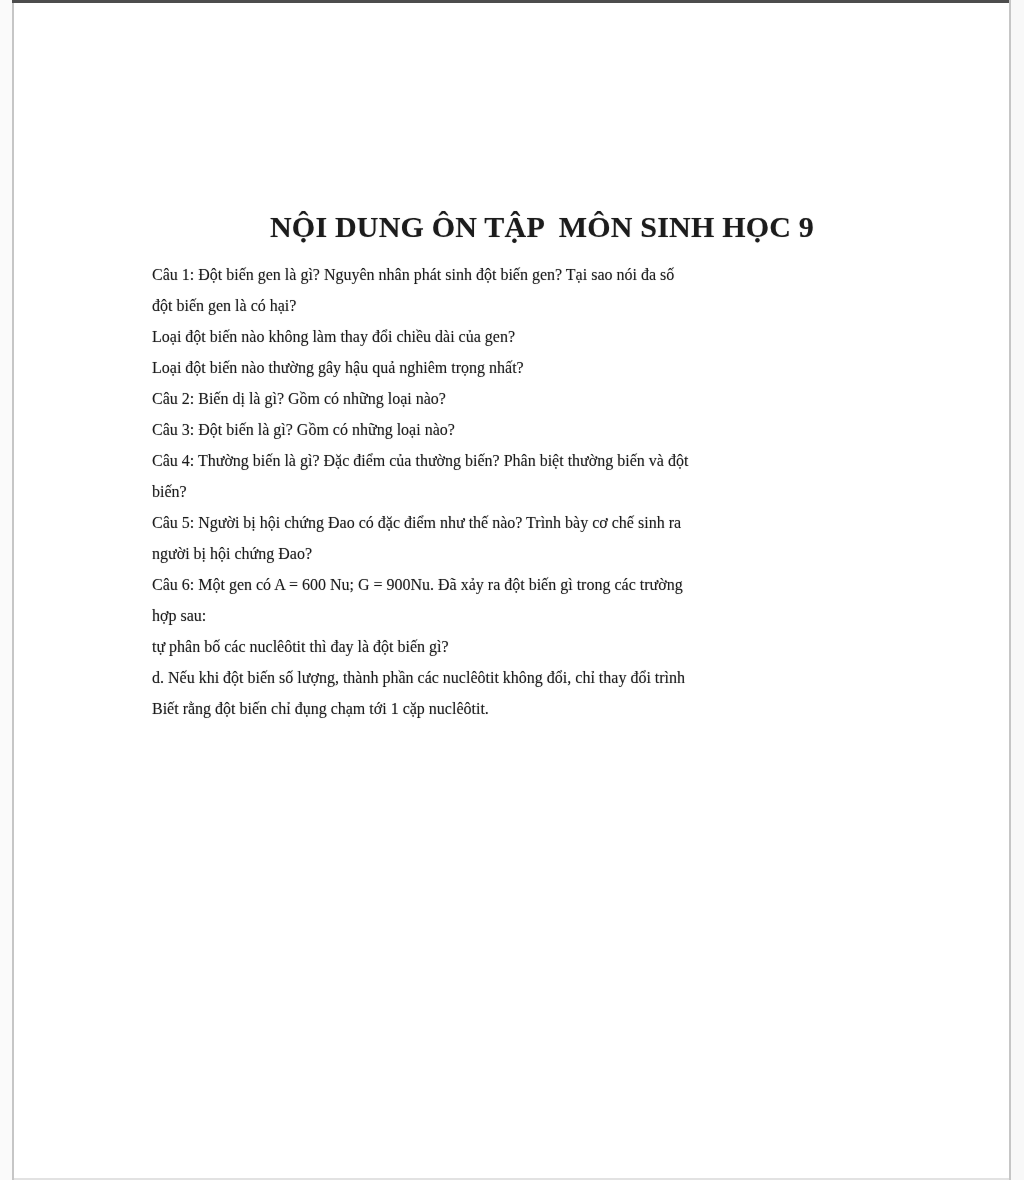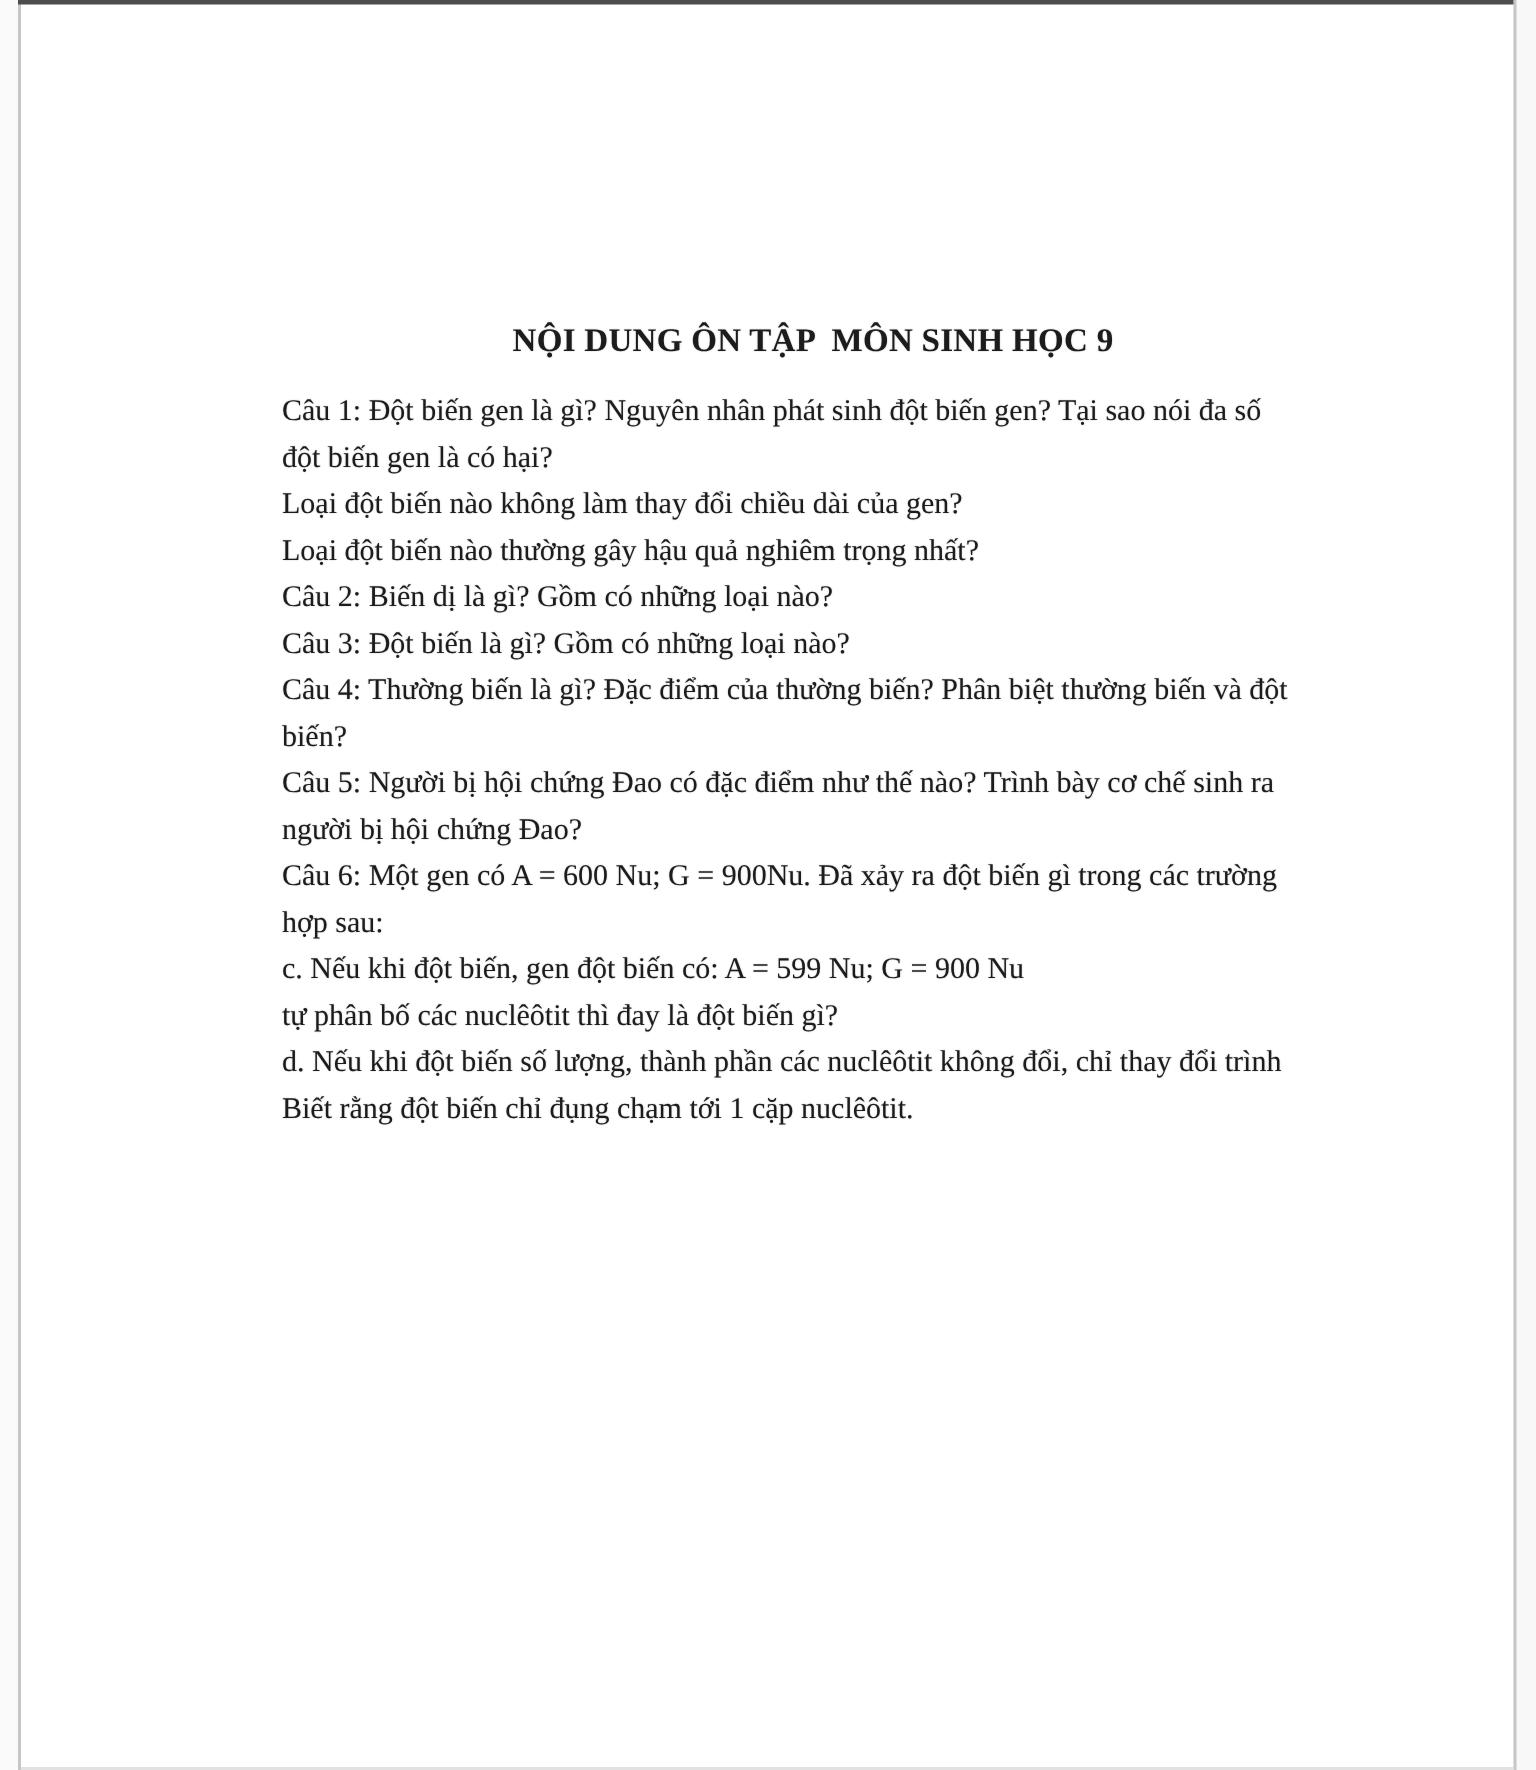--- a/index.html
+++ b/index.html
@@ -42,38 +42,37 @@
     left: 14px; right: 15px; bottom: 0;
     height: 2px;
     background: #e2e2e2;
   }
   .doc-title {
     position: absolute;
     left: 152px; top: 212px;
     width: 780px;
     text-align: center;
     font-weight: bold;
-    font-size: 22px;
+    font-size: 30px;
     line-height: 30px;
     white-space: pre;
     letter-spacing: 0.2px;
     text-shadow: 0 0 1px rgba(25,25,25,0.35);
   }
   .doc-body {
     position: absolute;
     left: 152px; top: 259px;
     width: 800px;
   }
   .text-line {
     height: 31px;
     line-height: 31px;
-    font-size: 20px;
+    font-size: 16px;
     white-space: pre;
     text-shadow: 0 0 1px rgba(25,25,25,0.35);
-    margin-left: 36px;
   }
 </style>
 </head>
 <body>
 
 <div class="scan-page">
 
   <div class="edge-left"></div>
   <div class="edge-right"></div>
   <div class="rule-top"></div>
@@ -87,19 +86,18 @@
     <div class="text-line">Loại đột biến nào không làm thay đổi chiều dài của gen?</div>
     <div class="text-line">Loại đột biến nào thường gây hậu quả nghiêm trọng nhất?</div>
     <div class="text-line">Câu 2: Biến dị là gì? Gồm có những loại nào?</div>
     <div class="text-line">Câu 3: Đột biến là gì? Gồm có những loại nào?</div>
     <div class="text-line">Câu 4: Thường biến là gì? Đặc điểm của thường biến? Phân biệt thường biến và đột</div>
     <div class="text-line">biến?</div>
     <div class="text-line">Câu 5: Người bị hội chứng Đao có đặc điểm như thế nào? Trình bày cơ chế sinh ra</div>
     <div class="text-line">người bị hội chứng Đao?</div>
     <div class="text-line">Câu 6: Một gen có A = 600 Nu; G = 900Nu. Đã xảy ra đột biến gì trong các trường</div>
     <div class="text-line">hợp sau:</div>
-    <div class="text-line">c. Nếu khi đột biến, gen đột biến có: A = 599 Nu; G = 900 Nu</div>
     <div class="text-line">tự phân bố các nuclêôtit thì đay là đột biến gì?</div>
     <div class="text-line">d. Nếu khi đột biến số lượng, thành phần các nuclêôtit không đổi, chỉ thay đổi trình</div>
     <div class="text-line">Biết rằng đột biến chỉ đụng chạm tới 1 cặp nuclêôtit.</div>
   </div>
 
 </div>
 
 </body></html>

